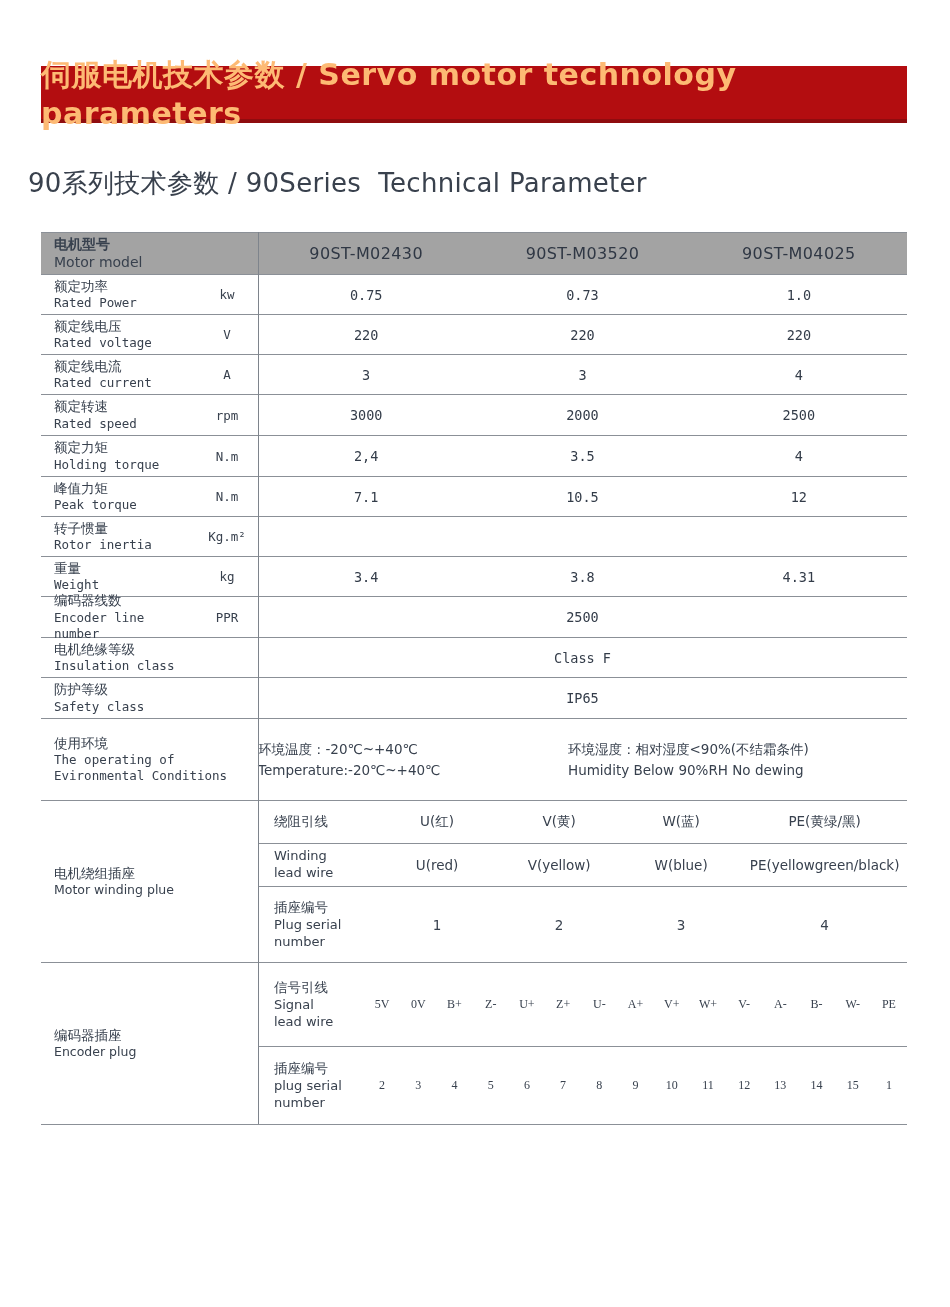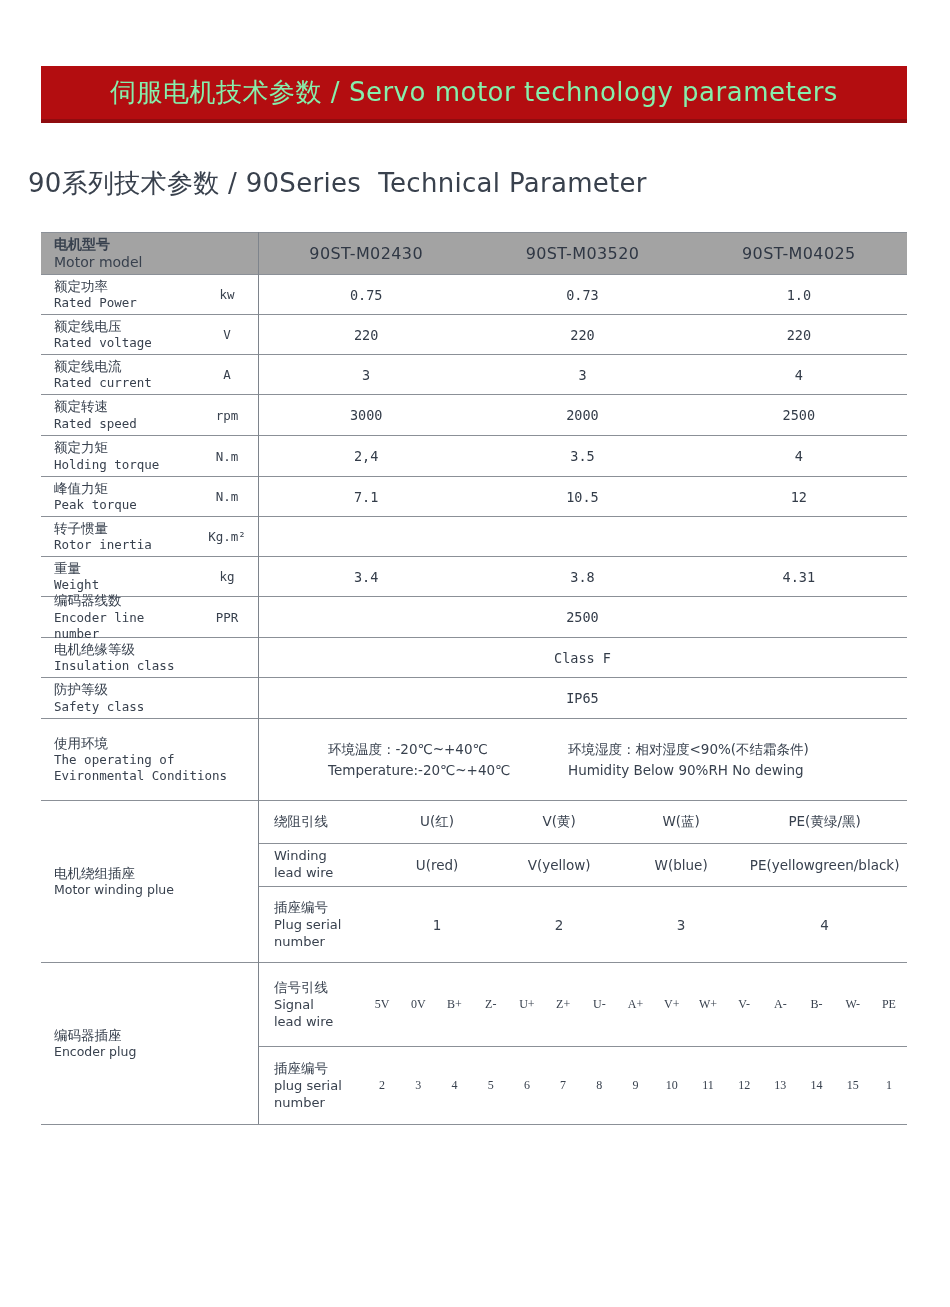--- a/index.html
+++ b/index.html
@@ -4,21 +4,21 @@
 <style>
   *{margin:0;padding:0;box-sizing:border-box}
   html,body{width:950px;height:1307px;background:#ffffff;overflow:hidden;
     font-family:"DejaVu Sans",sans-serif;color:#38414e}
   .page{position:relative;width:950px;height:1307px;background:#fff}
 
   
   .banner{position:absolute;left:41px;top:66px;width:866px;height:57px;
     background:#b30d10;border-bottom:4px solid #8f0c0f;
     display:flex;align-items:center;justify-content:center}
-  .banner-title{color:#86efac;font-size:26px;font-weight:normal;letter-spacing:.5px}
+  .banner-title{color:#fdba74;font-size:30px;font-weight:bold;letter-spacing:.5px}
 
   
   .page-title{position:absolute;left:28px;top:166px;font-size:26px;
     font-weight:400;color:#39414d;letter-spacing:.3px;white-space:pre}
 
   
   .spec-table{position:absolute;left:41px;top:232px;width:866px;
     border-bottom:1px solid #8b9097}
   .vline{position:absolute;left:217px;top:0;bottom:0;width:1px;background:#7e848c;z-index:2}
 
@@ -40,21 +40,21 @@
   .data-col{flex:1;display:flex;align-items:center;min-width:0}
   .data-col.stack{flex-direction:column;align-items:stretch}
 
   .val-cell{flex:1;text-align:center;font-size:13.5px;
     font-family:"DejaVu Sans Mono",monospace;color:#333c49;white-space:nowrap}
   .model-cell{flex:1;text-align:center;font-size:16px;color:#2f3744;letter-spacing:.4px}
   .span-val{flex:1;text-align:center;font-size:13.5px;
     font-family:"DejaVu Sans Mono",monospace;color:#333c49}
 
   
-  .env-a{width:310px;padding-left:70px;line-height:1.55}
+  .env-a{width:310px;line-height:1.55}
   .env-b{flex:1;line-height:1.55}
   .env-line{font-size:13.5px;white-space:nowrap}
 
   
   .sub-row{display:flex;align-items:center;min-width:0}
   .sh42{height:42px}.sh44{height:44px}.sh76{height:76px}.sh84{height:84px}.sh78{height:78px}
   .bt{border-top:1px solid #8b9097}
   .sub-label{width:118px;padding-left:16px;line-height:1.3;flex:none}
   .sub-label.narrow{width:106px}
   .sub-label .s-zh{font-size:13.5px}

